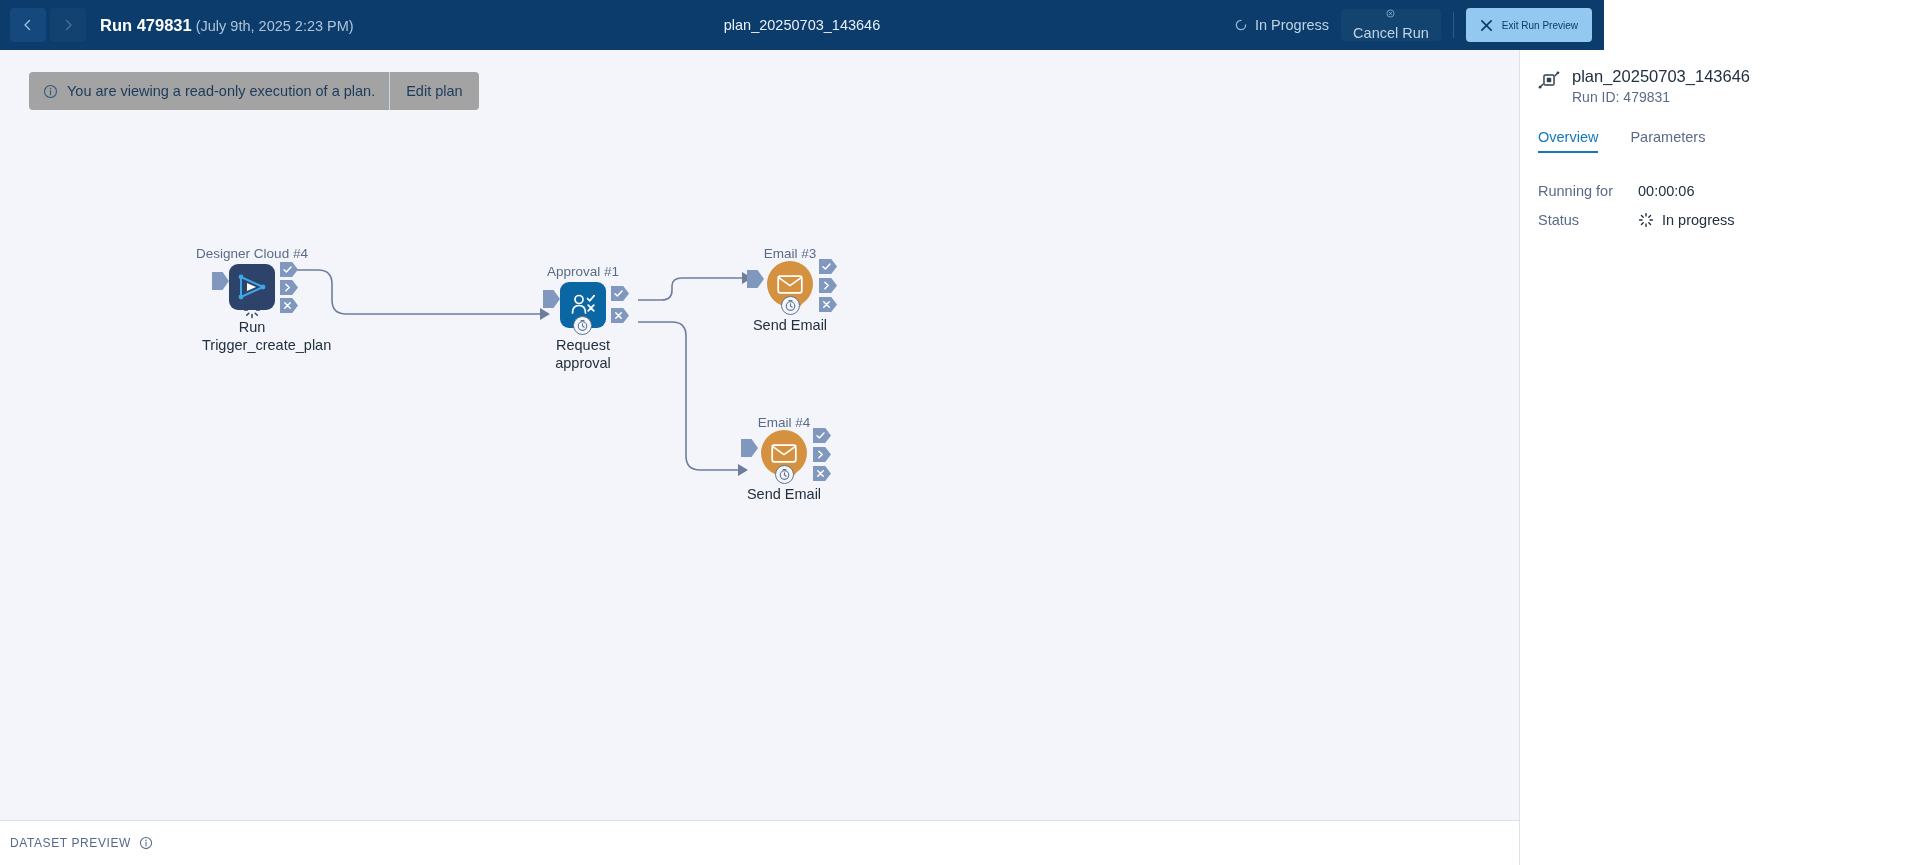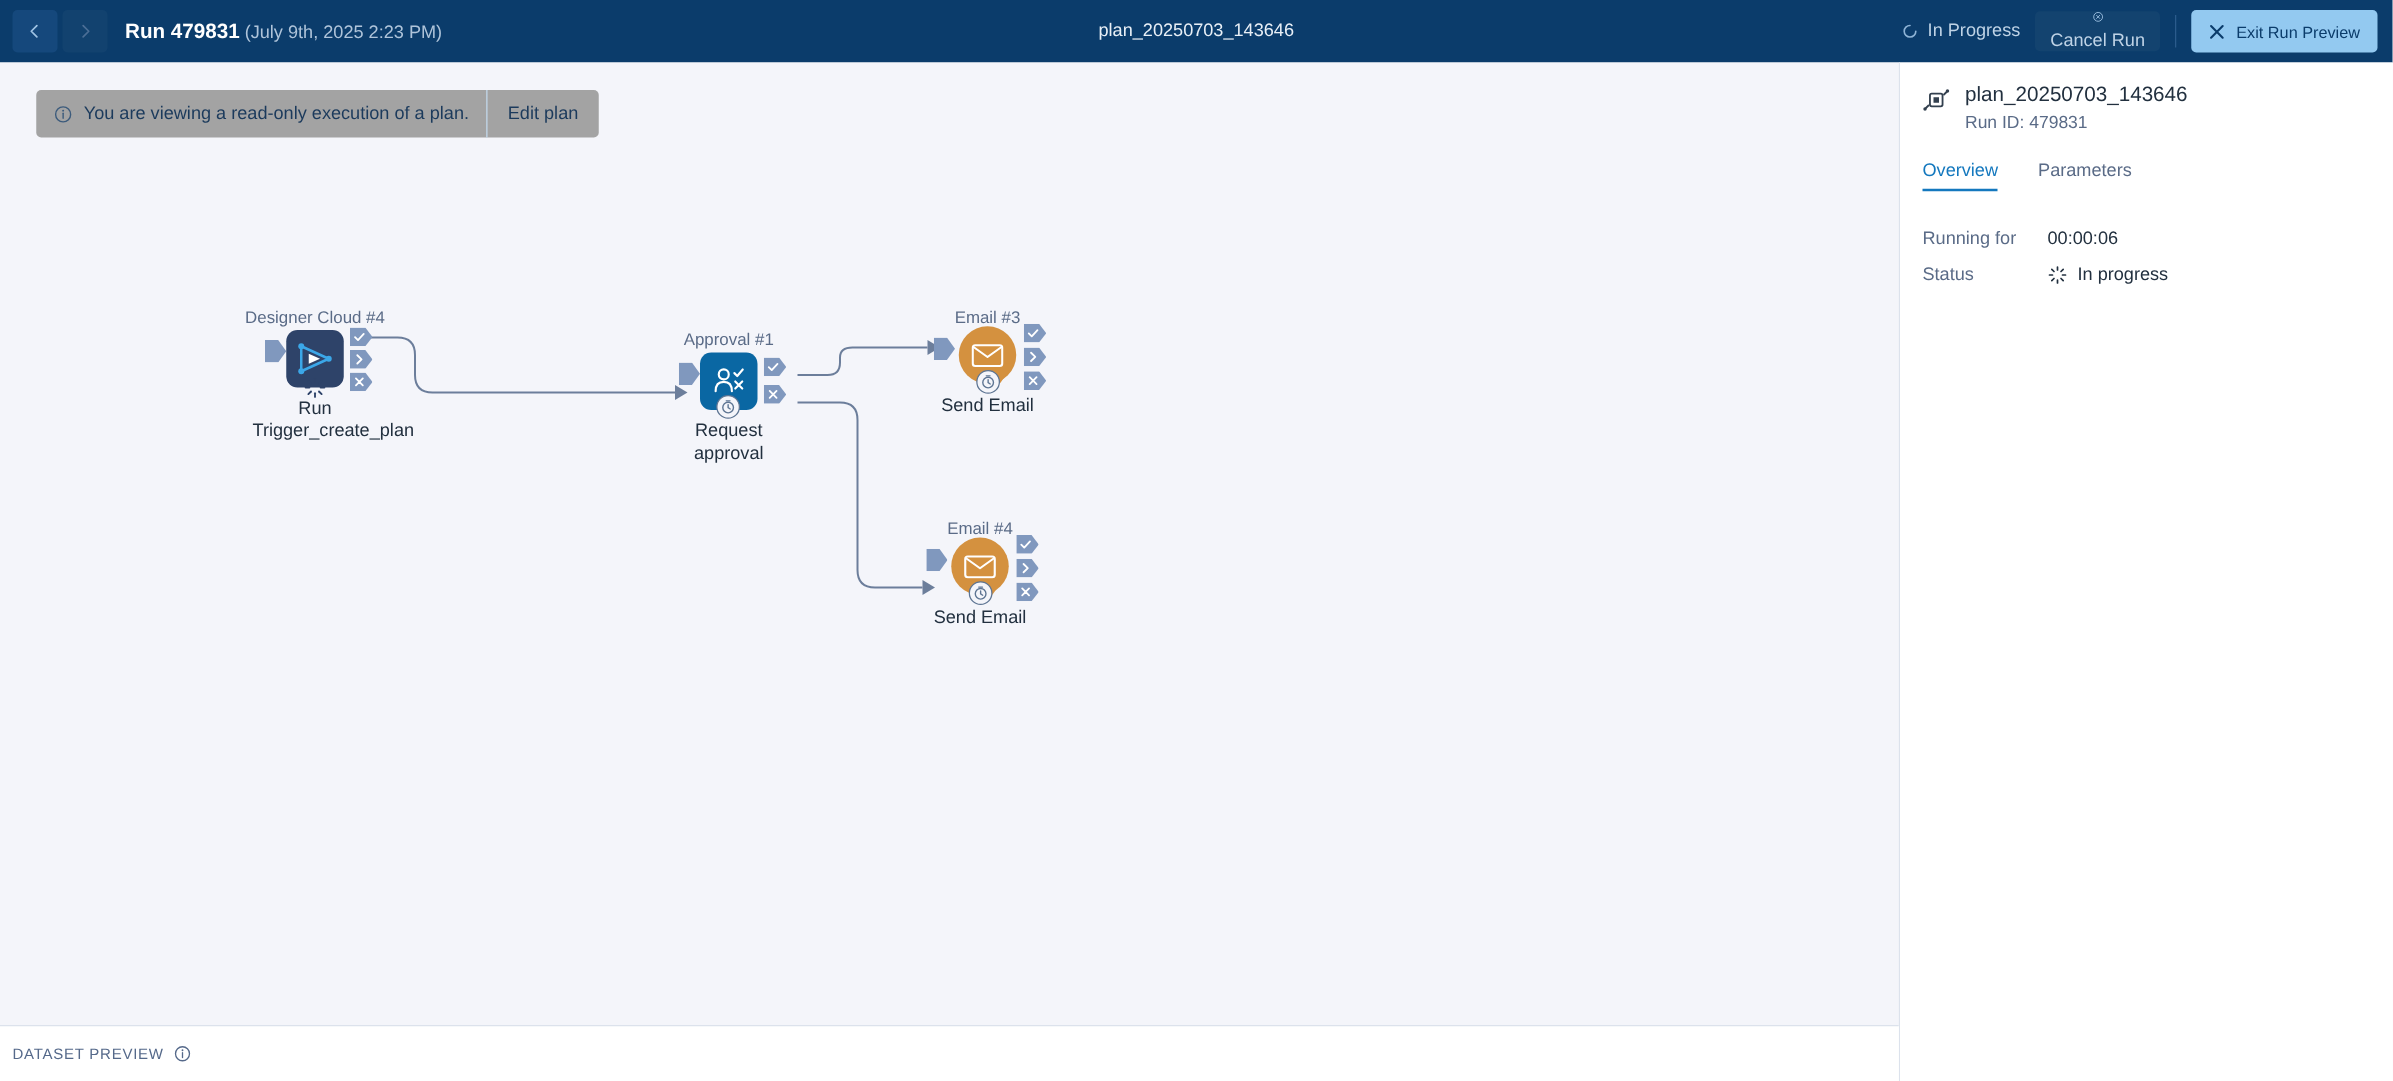--- a/index.html
+++ b/index.html
@@ -6,21 +6,21 @@
   html, body {
     width: 1914px; height: 865px;
     font-family: "Liberation Sans", sans-serif;
     background: #ffffff;
     overflow: hidden;
   }
 
   
   .topbar {
     position: absolute; top: 0; left: 0;
-    width: 1914px; height: 50px;
+    width: 1604px; height: 50px;
     background: #0B3C6B;
     display: flex; align-items: center;
   }
   .nav-arrows { display: flex; align-items: center; margin-left: 10px; gap: 4px; }
   .nav-btn {
     width: 36px; height: 34px;
     display: flex; align-items: center; justify-content: center;
     border-radius: 4px; background: #15487C;
   }
   .nav-btn.disabled { background: #12426F; }
@@ -54,21 +54,21 @@
     font-size: 14.5px; color: #BFD3E6;
     background: #13436F;
     border-radius: 4px;
     height: 32px; padding: 0 12px;
     cursor: pointer;
     flex-direction: column;
   }
   .vdiv { width: 1px; height: 26px; background: #2B5B8C; margin: 0 12px; }
   .exit-btn {
     display: flex; align-items: center; gap: 9px;
-    font-size: 13px; color: #0B3C6B;
+    font-size: 10px; color: #0B3C6B;
     background: #93C9F0;
     border-radius: 4px;
     height: 34px; padding: 0 14px;
     cursor: pointer; font-weight: 500;
   }
 
   
   .canvas {
     position: absolute; top: 50px; left: 0;
     width: 1519px; height: 770px;

